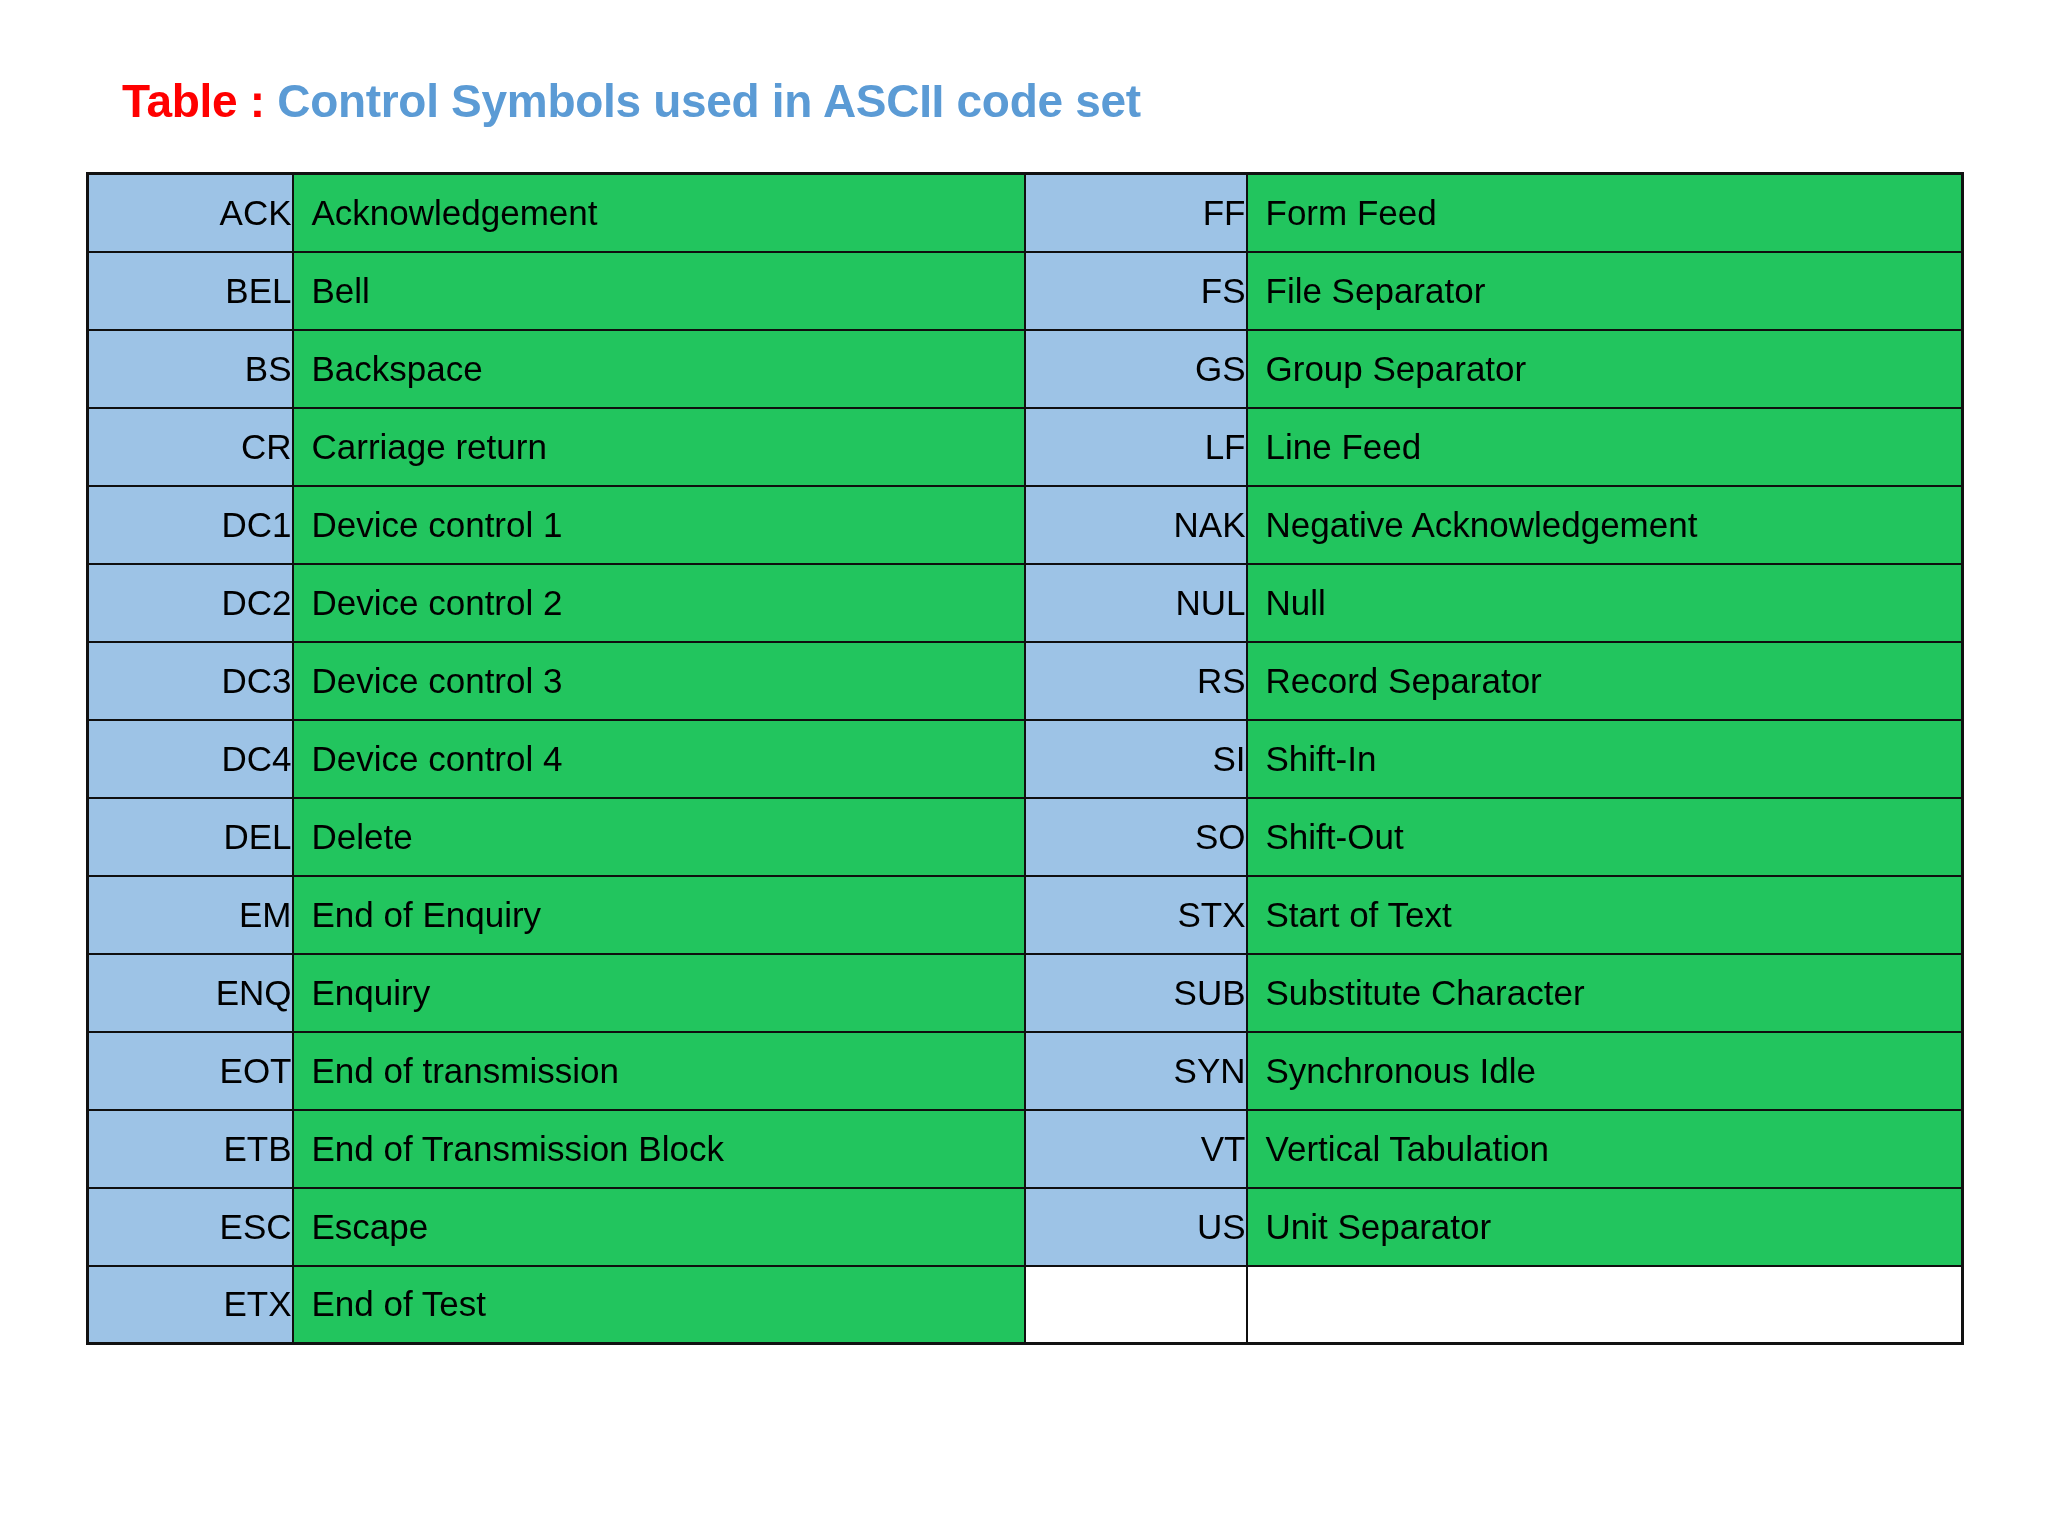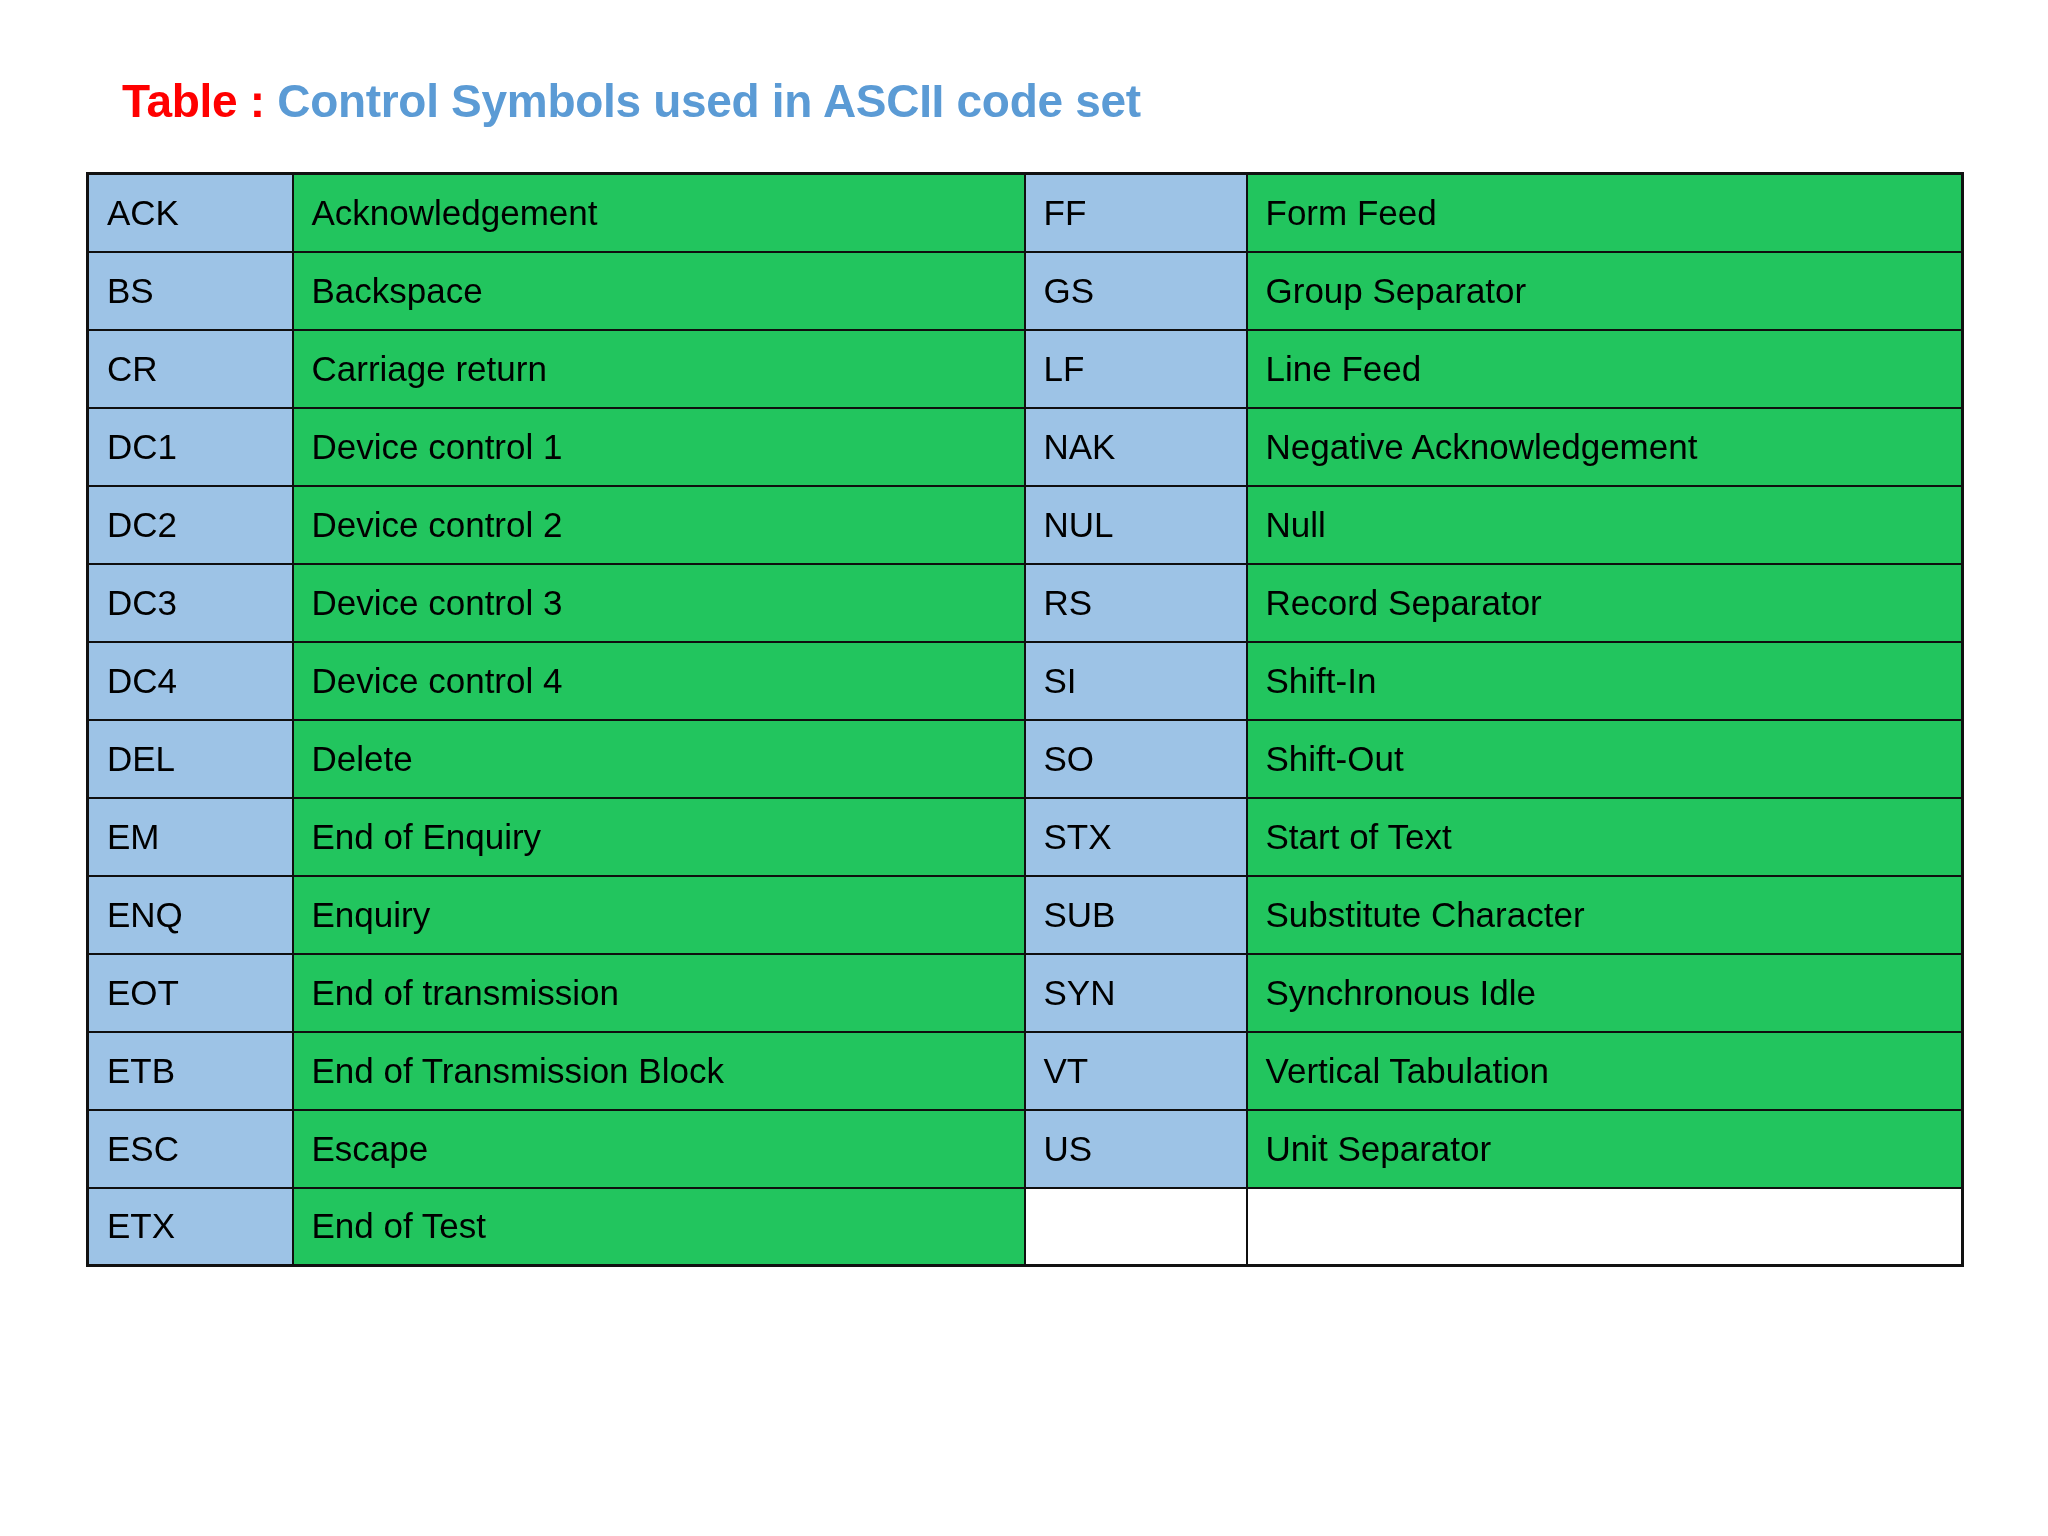--- a/index.html
+++ b/index.html
@@ -68,20 +68,21 @@
     font-size: 35px;
     color: #000000;
     vertical-align: middle;
     white-space: nowrap;
     overflow: hidden;
     box-sizing: border-box;
   }
 
   td.code {
     background: #9dc3e6;
+    text-align: right;
   }
   td.desc {
     background: #22c55e;
   }
   td.blank {
     background: #ffffff;
   }
 </style>
 </head>
 <body>
@@ -101,20 +102,26 @@
         <col class="c-desc2">
       </colgroup>
       <tbody id="table-body">
           <tr>
             <td class="code">ACK</td>
             <td class="desc">Acknowledgement</td>
             <td class="code">FF</td>
             <td class="desc">Form Feed</td>
           </tr>
           <tr>
+            <td class="code">BEL</td>
+            <td class="desc">Bell</td>
+            <td class="code">FS</td>
+            <td class="desc">File Separator</td>
+          </tr>
+          <tr>
             <td class="code">BS</td>
             <td class="desc">Backspace</td>
             <td class="code">GS</td>
             <td class="desc">Group Separator</td>
           </tr>
           <tr>
             <td class="code">CR</td>
             <td class="desc">Carriage return</td>
             <td class="code">LF</td>
             <td class="desc">Line Feed</td>

